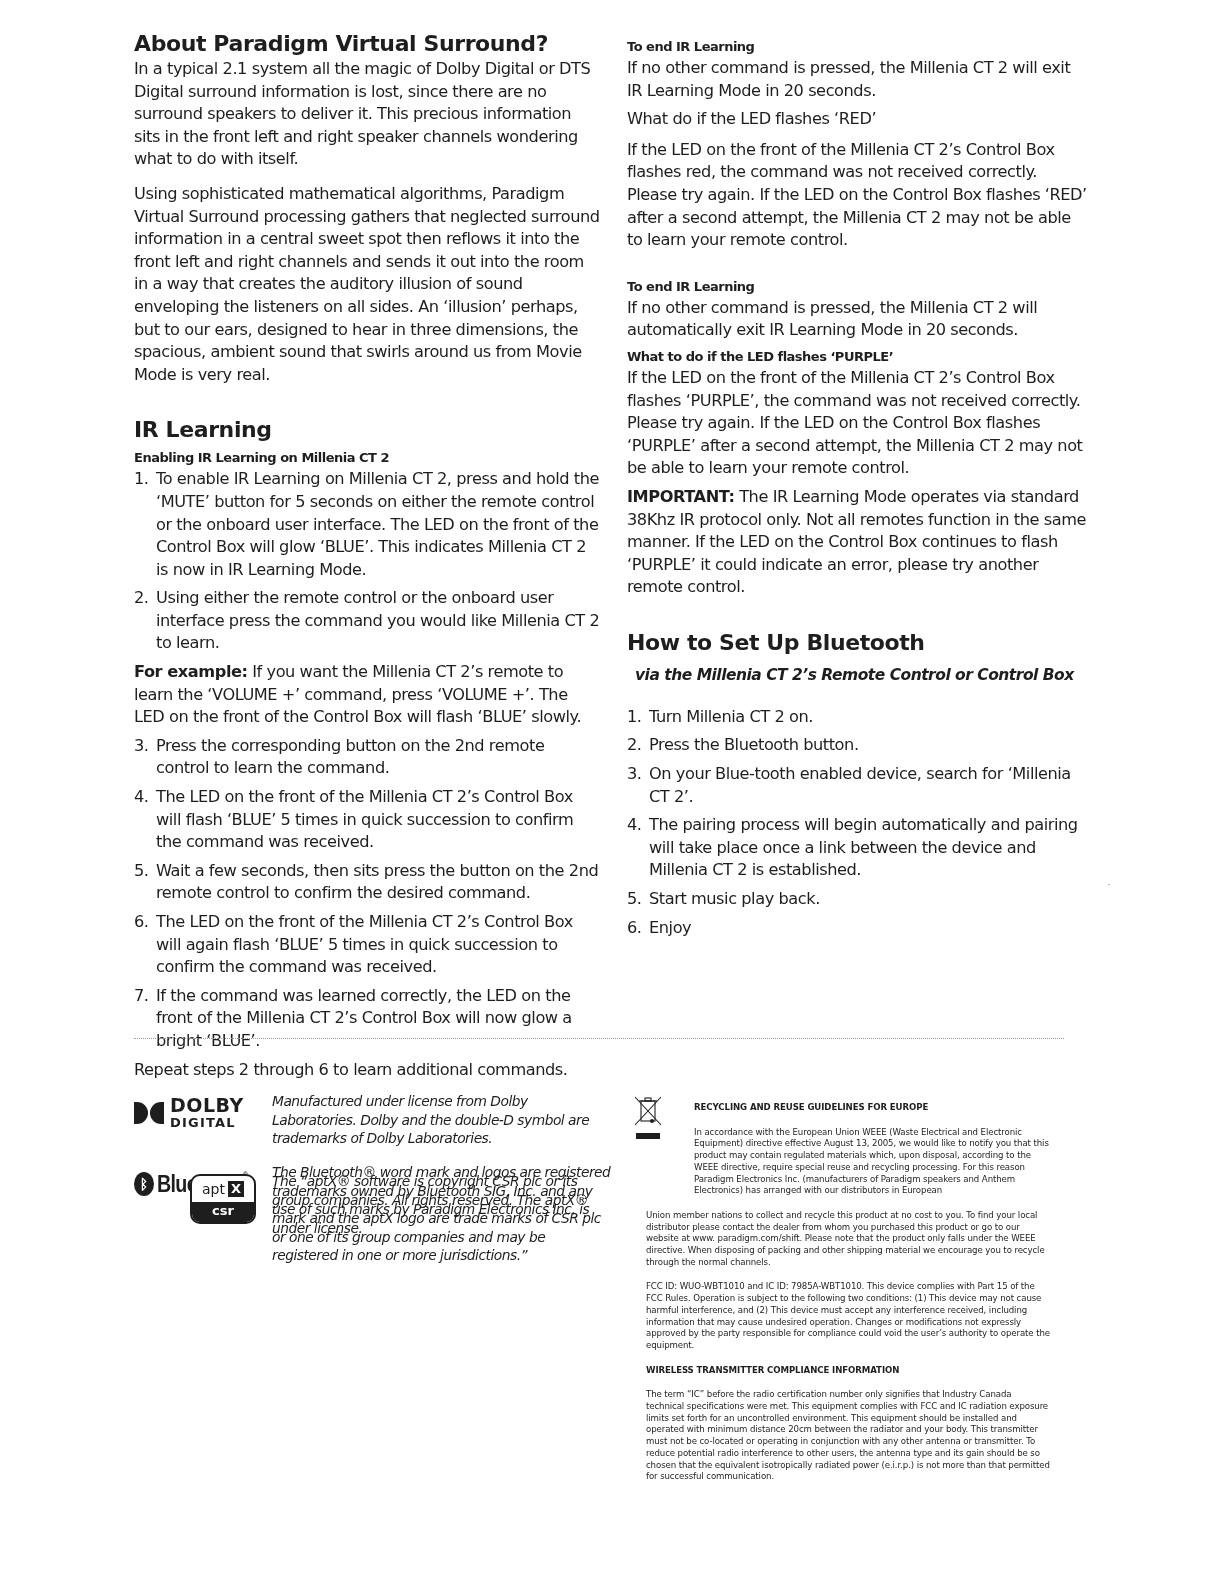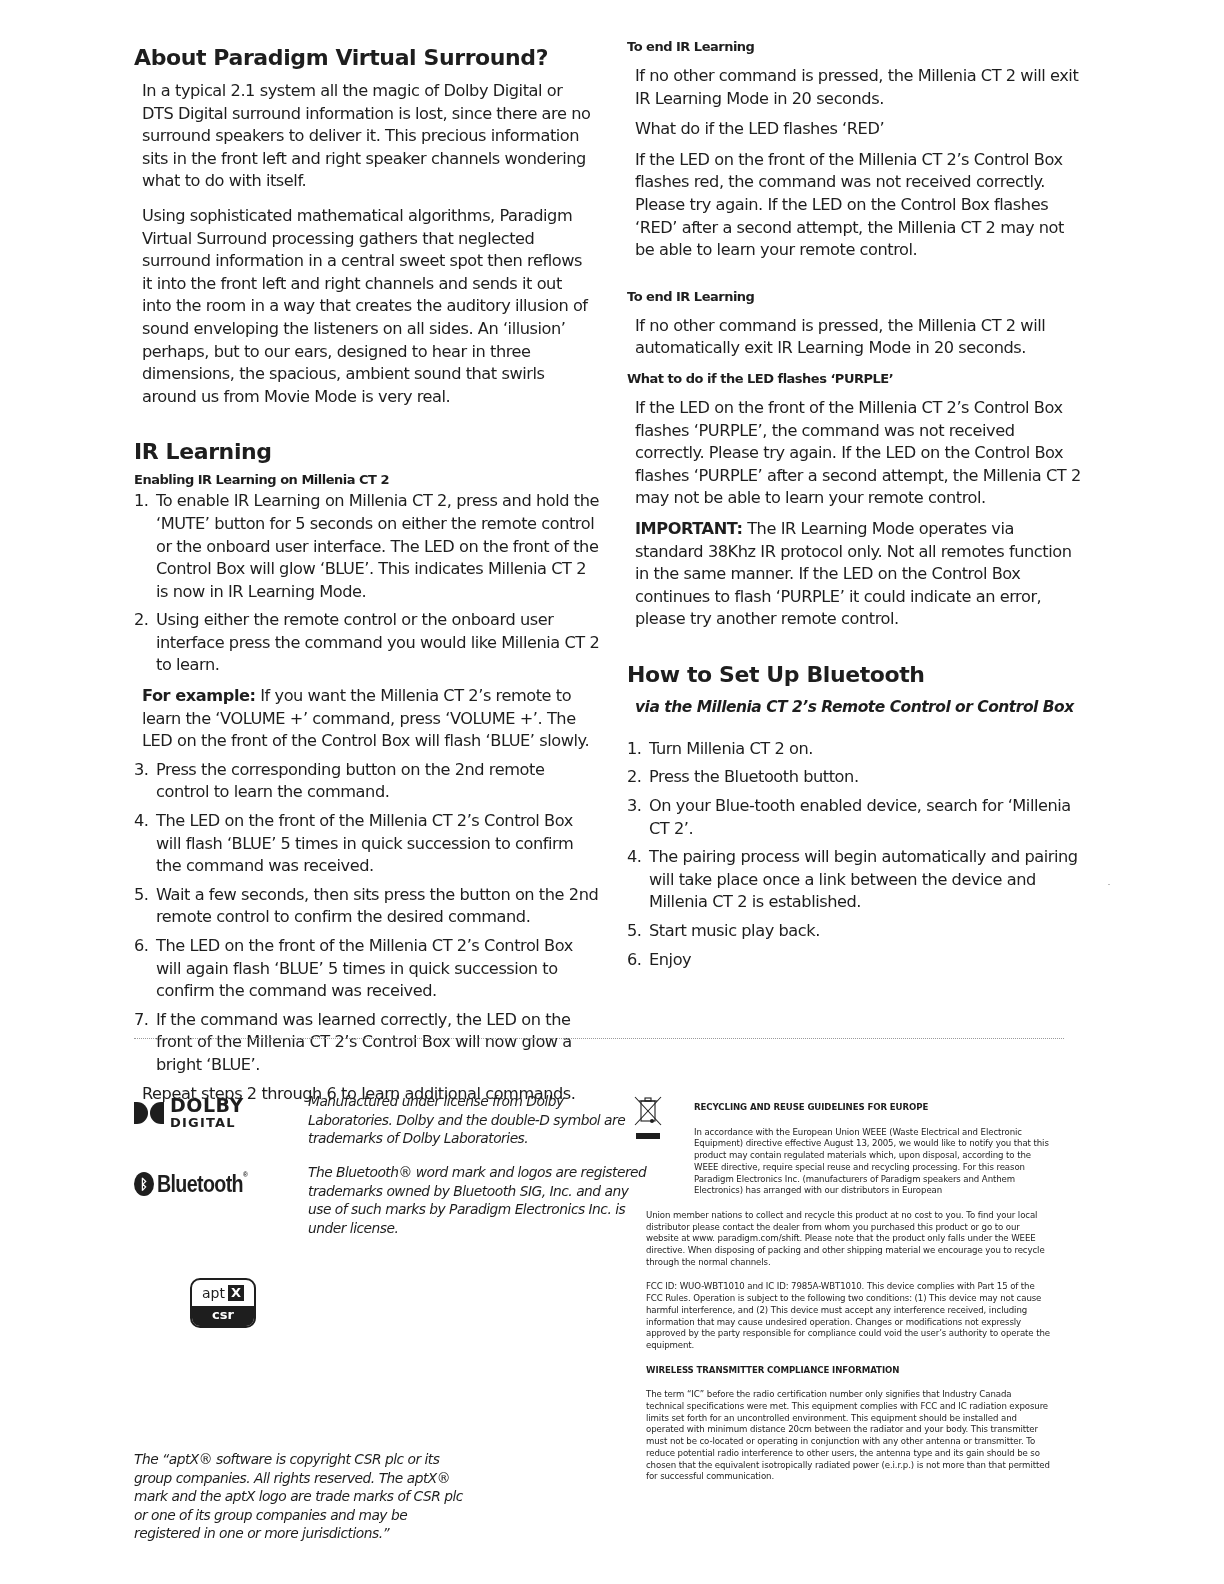--- a/index.html
+++ b/index.html
@@ -1,38 +1,38 @@
 <!DOCTYPE html>
 <html><head>
   <meta charset="utf-8">
   <style>
     html, body { margin: 0; padding: 0; background: #ffffff; }
     body {
       width: 1224px; height: 1584px; position: relative; overflow: hidden;
       font-family: "DejaVu Sans", sans-serif; color: #1e1e1e;
     }
-    .col { position: absolute; top: 44px; }
+    .col { position: absolute; top: 30px; }
     .col-left { left: 134px; width: 466px; }
     .col-right { left: 627px; width: 462px; }
-    .body-text { font-size: 16.2px; line-height: 22.6px; letter-spacing: -0.45px; margin: 8px; }
+    .body-text { font-size: 16.2px; line-height: 22.6px; letter-spacing: -0.45px; margin: 0; }
     h1.title { font-size: 22px; line-height: 28px; font-weight: bold; margin: 0; letter-spacing: -0.4px; }
     h2.sec { font-size: 22px; line-height: 28px; font-weight: bold; margin: 0; letter-spacing: -0.4px; }
     h3.sub { font-size: 13px; line-height: 21px; font-weight: bold; margin: 0; letter-spacing: -0.5px; }
     .sub-italic { font-style: italic; font-weight: bold; font-size: 15.5px; line-height: 21px; margin: 8px; letter-spacing: -0.5px; }
     ol.steps { list-style: none; margin: 0; padding: 0; }
     ol.steps li { display: flex; font-size: 16.2px; line-height: 22.6px; letter-spacing: -0.45px; margin-bottom: 6px; }
     ol.steps li .num { width: 22px; flex: 0 0 22px; }
     ol.steps li .txt { flex: 1; }
     .bold-lead { font-weight: bold; }
     .divider {
       position: absolute; left: 134px; top: 1038px; width: 930px; height: 0;
       border-top: 1px dotted #9a9a9a;
     }
     
-    .tm-row { position: absolute; left: 134px; display: flex; gap: 36px; }
+    .tm-row { position: absolute; left: 134px; display: flex; }
     .tm-logo { width: 138px; flex: 0 0 138px; position: relative; }
     .tm-text { font-style: italic; font-size: 13.8px; line-height: 18.5px; letter-spacing: -0.5px; margin: 0; width: 340px; }
     .dolby-logo { display: flex; align-items: center; margin-top: 4px; }
     .dd { display: flex; }
     .dd span { display: block; width: 14px; height: 22px; background: #1e1e1e; }
     .dd span.d1 { border-radius: 0 11px 11px 0; margin-right: 2px; }
     .dd span.d2 { border-radius: 11px 0 0 11px; }
     .dolby-words { margin-left: 6px; line-height: 1; }
     .dolby-words .w1 { font-size: 19px; font-weight: bold; letter-spacing: 0.5px; display: block; }
     .dolby-words .w2 { font-size: 13px; font-weight: bold; letter-spacing: 1.2px; display: block; margin-top: 1px; }
@@ -181,21 +181,21 @@
 <div class="tm-row" style="top:1163px;">
   <div class="tm-logo">
     <div class="bt-logo" style="margin-top:7px;">
       <span class="bt-circle">ᛒ</span>
       <span class="bt-word"><span>Bluetooth</span><span class="bt-reg">®</span></span>
     </div>
   </div>
   <p class="tm-text">The Bluetooth® word mark and logos are registered trademarks owned by Bluetooth SIG, Inc. and any use of such marks by Paradigm Electronics Inc. is under license.</p>
 </div>
 
-<div class="tm-row" style="top:1276px;flex-direction:column;">
+<div class="tm-row" style="top:1172px;">
   <div class="tm-logo">
     <div class="aptx-badge">
       <div class="aptx-top">
           <span>apt</span>
           <span class="aptx-x">X</span>
         </div>
       <div class="aptx-bottom">csr</div>
     </div>
   </div>
   <p class="tm-text">The “aptX® software is copyright CSR plc or its group companies. All rights reserved. The aptX® mark and the aptX logo are trade marks of CSR plc or one of its group companies and may be registered in one or more jurisdictions.”</p>

